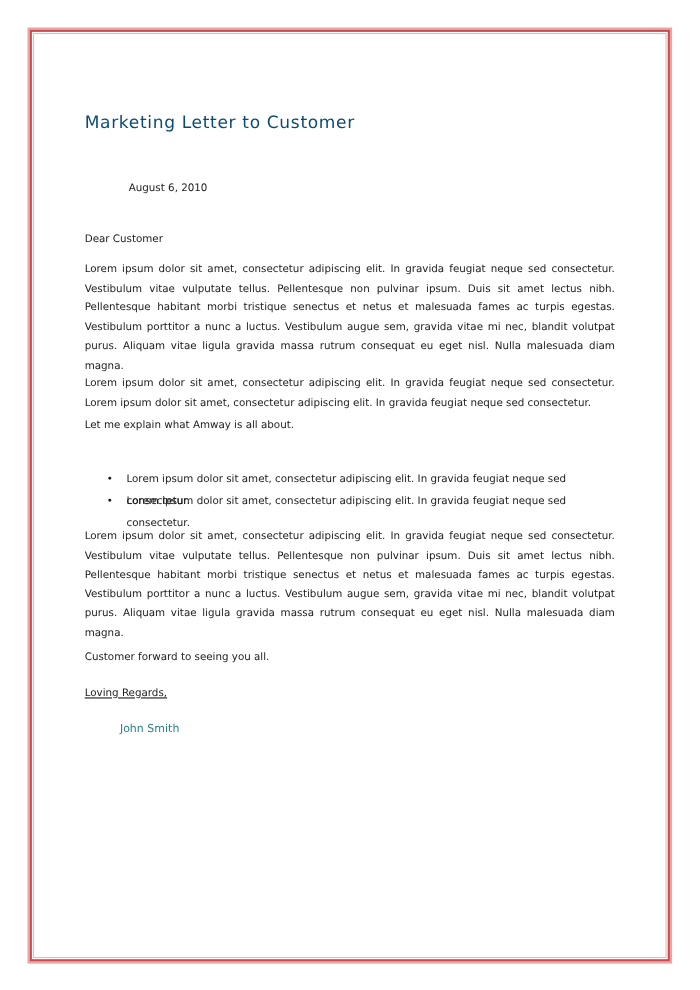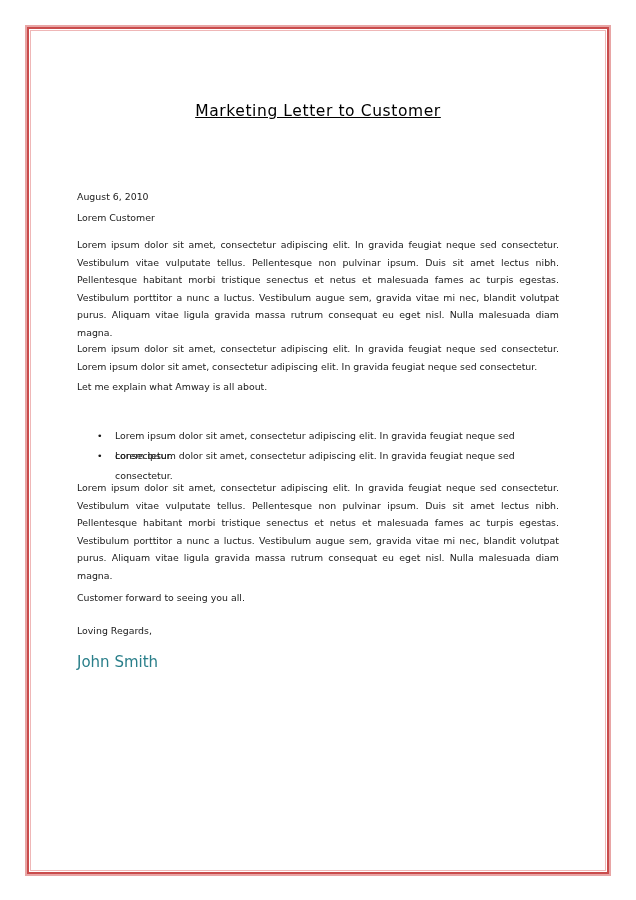--- a/index.html
+++ b/index.html
@@ -18,48 +18,48 @@
     .page-frame-inner::after {
       content: ""; position: absolute; left: 1px; top: 1px; right: 1px; bottom: 1px;
       border: 1px solid #efb7b7;
     }
     .content {
       position: absolute; left: 77px; top: 0; width: 482px;
       font-family: "DejaVu Sans", sans-serif; color: #1a1a1a;
       font-size: 9.4px; line-height: 17.5px;
     }
     .title {
-      position: absolute; left: 0; top: 100px; width: 482px; text-align: center;
-      font-size: 15.5px; color: #000000; letter-spacing: 0.6px; line-height: 22px; text-decoration: underline;
+      position: absolute; left: 0; top: 100px; width: 482px; text-align: left;
+      font-size: 15.5px; color: #0c4a6e; letter-spacing: 0.6px; line-height: 22px;
     }
-    .date { position: absolute; top: 188px; }
+    .date { position: absolute; top: 163px; margin-left: 40px; }
     .salutation { position: absolute; top: 209px; }
     .para { position: absolute; width: 482px; text-align: justify; }
     .p1 { top: 236px; }
     .p2 { top: 340px; }
     .intro { position: absolute; top: 378px; }
     .bullets { position: absolute; top: 426px; left: 0; margin: 0; padding: 0; list-style: none; }
     .bullets li { position: relative; padding-left: 38px; height: 20px; line-height: 20px; }
     .bullet-dot { position: absolute; left: 20px; top: 0; }
     .p3 { top: 479px; }
     .closing { position: absolute; top: 589px; }
-    .regards { position: absolute; top: 622px; }
-    .signature { position: absolute; top: 654px; color: #2a7f8a; font-size: 15px; }
+    .regards { position: absolute; top: 622px; text-decoration: underline; }
+    .signature { position: absolute; top: 654px; color: #2a7f8a; font-size: 10px; margin-left: 32px; }
   </style>
 </head>
 <body>
 
 <div class="page-frame">
   <div class="page-frame-inner"></div>
 </div>
 
 <div class="content">
   <div class="title">Marketing Letter to Customer</div>
   <div class="date">August 6, 2010</div>
-  <div class="salutation">Lorem Customer</div>
+  <div class="salutation">Dear Customer</div>
   <div class="para p1">Lorem ipsum dolor sit amet, consectetur adipiscing elit. In gravida feugiat neque sed consectetur. Vestibulum vitae vulputate tellus. Pellentesque non pulvinar ipsum. Duis sit amet lectus nibh. Pellentesque habitant morbi tristique senectus et netus et malesuada fames ac turpis egestas. Vestibulum porttitor a nunc a luctus. Vestibulum augue sem, gravida vitae mi nec, blandit volutpat purus. Aliquam vitae ligula gravida massa rutrum consequat eu eget nisl. Nulla malesuada diam magna.</div>
   <div class="para p2">Lorem ipsum dolor sit amet, consectetur adipiscing elit. In gravida feugiat neque sed consectetur. Lorem ipsum dolor sit amet, consectetur adipiscing elit. In gravida feugiat neque sed consectetur.</div>
   <div class="intro">Let me explain what Amway is all about.</div>
   <ul class="bullets">
     <li>
       <span class="bullet-dot">•</span>
       <span>Lorem ipsum dolor sit amet, consectetur adipiscing elit. In gravida feugiat neque sed consectetur.</span>
     </li>
     <li>
       <span class="bullet-dot">•</span>

